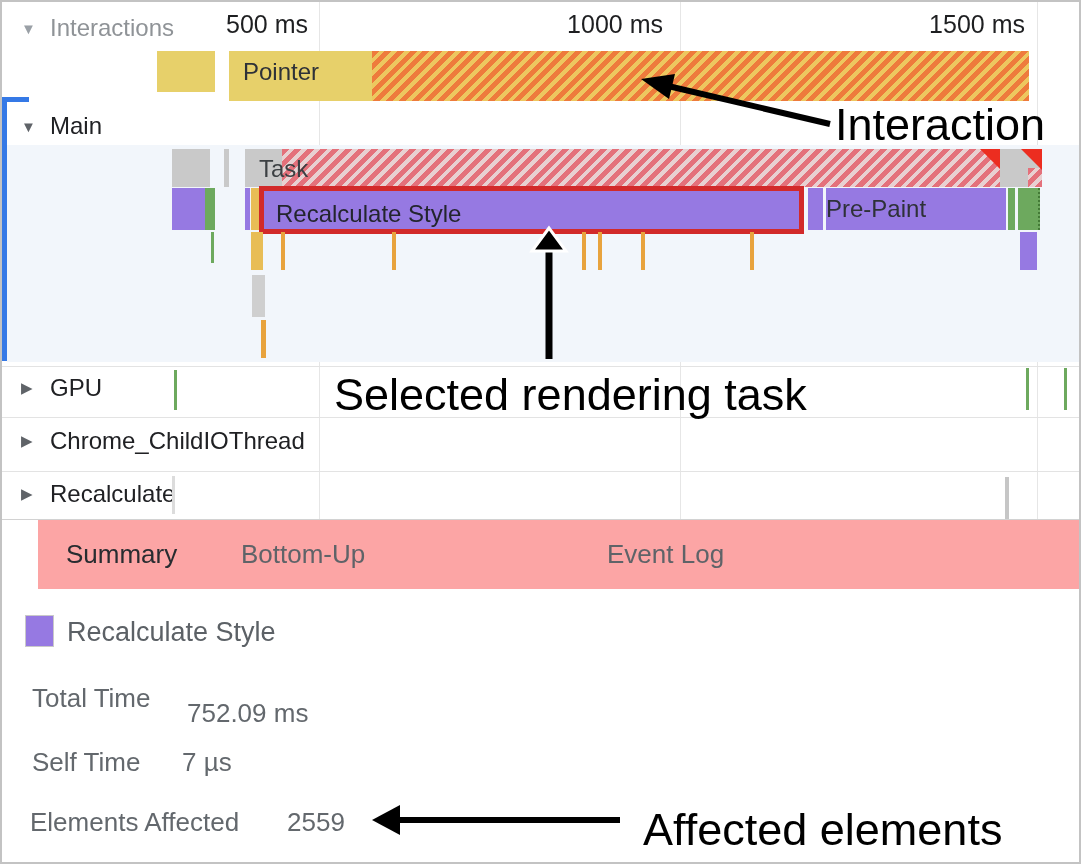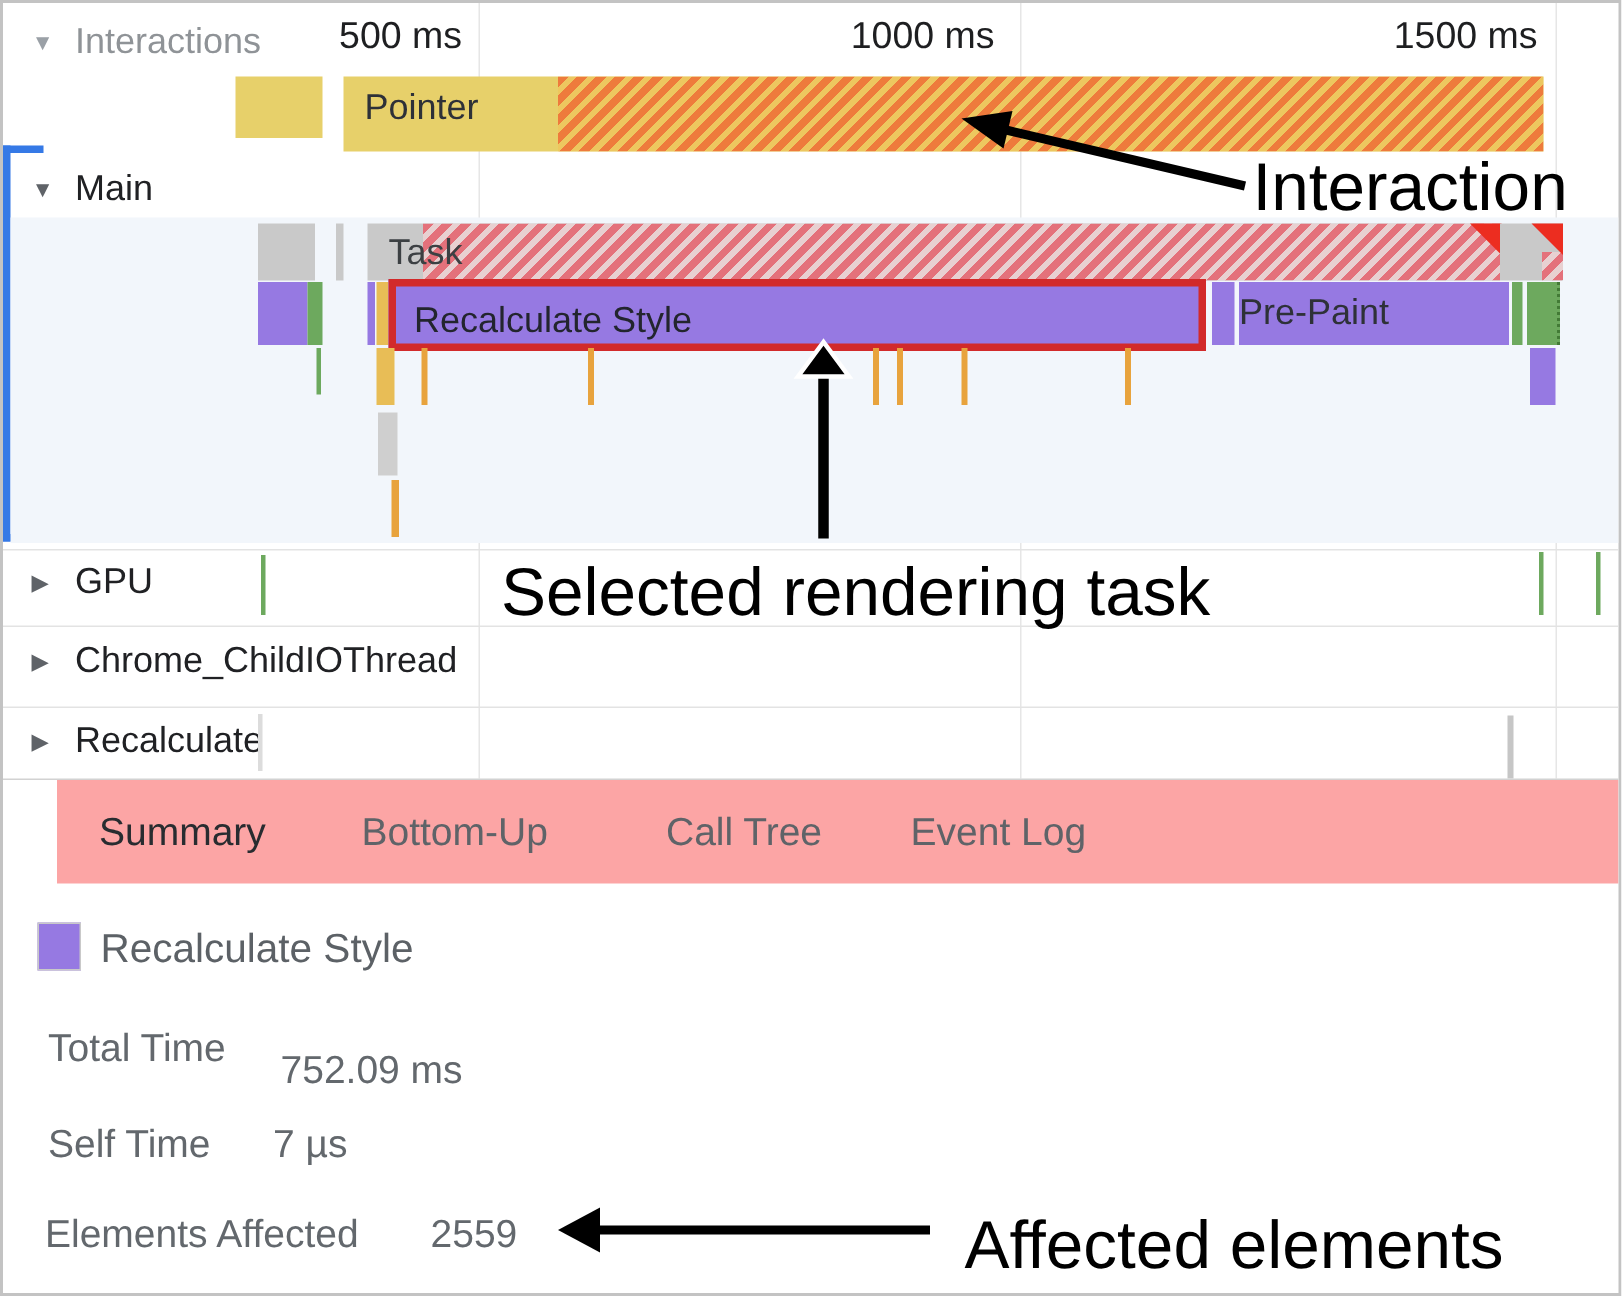--- a/index.html
+++ b/index.html
@@ -134,23 +134,20 @@
 
   <div class="divider" style="top:517px;background:#d2d2d2"></div>
 
   <div class="tabbar">
     <div class="tab active" style="left:28px">
         <span>Summary</span>
       </div>
     <div class="tab" style="left:203px">
         <span>Bottom-Up</span>
       </div>
-    <div class="tab" style="left:406px">
-        <span>Call Tree</span>
-      </div>
     <div class="tab" style="left:569px">
         <span>Event Log</span>
       </div>
 
   </div>
 
   <div class="legend-swatch"></div>
   <div class="legend-label">Recalculate Style</div>
 
   <div class="sum-text" style="left:30px;top:681px">Total Time</div>

